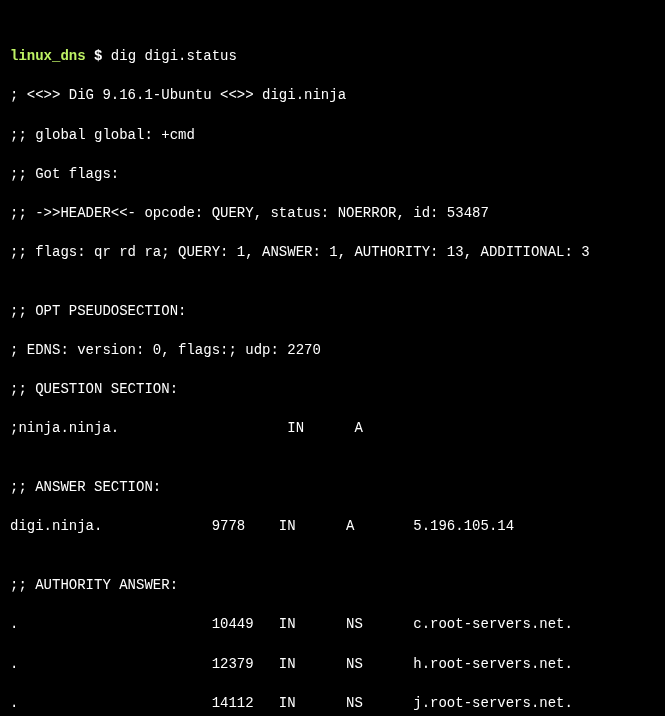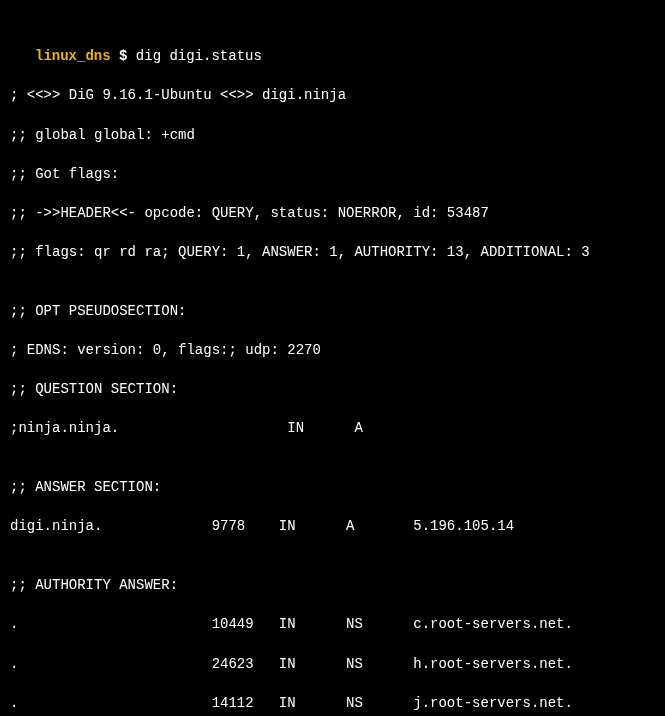--- a/index.html
+++ b/index.html
@@ -5,21 +5,21 @@
     body {
       background: #000000;
       margin: 0;
       padding: 8px 10px;
       font-family: "Courier New", Courier, monospace;
       font-size: 14px;
       line-height: 1.4;
       color: #ffffff;
       white-space: pre;
     }
-    .prompt-host { color: #eab308; font-weight: bold; margin-left: 25px; }
+    .prompt-host { color: #bef264; font-weight: bold; }
     .prompt-dollar { color: #ffffff; font-weight: bold; }
     .line { display: block; }
   </style>
 </head>
 <body>
 
 <span class="line"><span class="prompt-host">linux_dns</span><span class="prompt-dollar"> $ </span><span>dig digi.status</span></span>
 <span class="line">; &lt;&lt;&gt;&gt; DiG 9.16.1-Ubuntu &lt;&lt;&gt;&gt; digi.ninja</span>
 <span class="line">;; global global: +cmd</span>
 <span class="line">;; Got flags:</span>
@@ -29,21 +29,21 @@
 <span class="line">;; OPT PSEUDOSECTION:</span>
 <span class="line">; EDNS: version: 0, flags:; udp: 2270</span>
 <span class="line">;; QUESTION SECTION:</span>
 <span class="line">;ninja.ninja.                    IN      A</span>
 
 <span class="line">;; ANSWER SECTION:</span>
 <span class="line">digi.ninja.             9778    IN      A       5.196.105.14</span>
 
 <span class="line">;; AUTHORITY ANSWER:</span>
 <span class="line">.                       10449   IN      NS      c.root-servers.net.</span>
-<span class="line">.                       24623   IN      NS      h.root-servers.net.</span>
+<span class="line">.                       12379   IN      NS      h.root-servers.net.</span>
 <span class="line">.                       14112   IN      NS      j.root-servers.net.</span>
 
 
 
 
 
 
 
 
 

